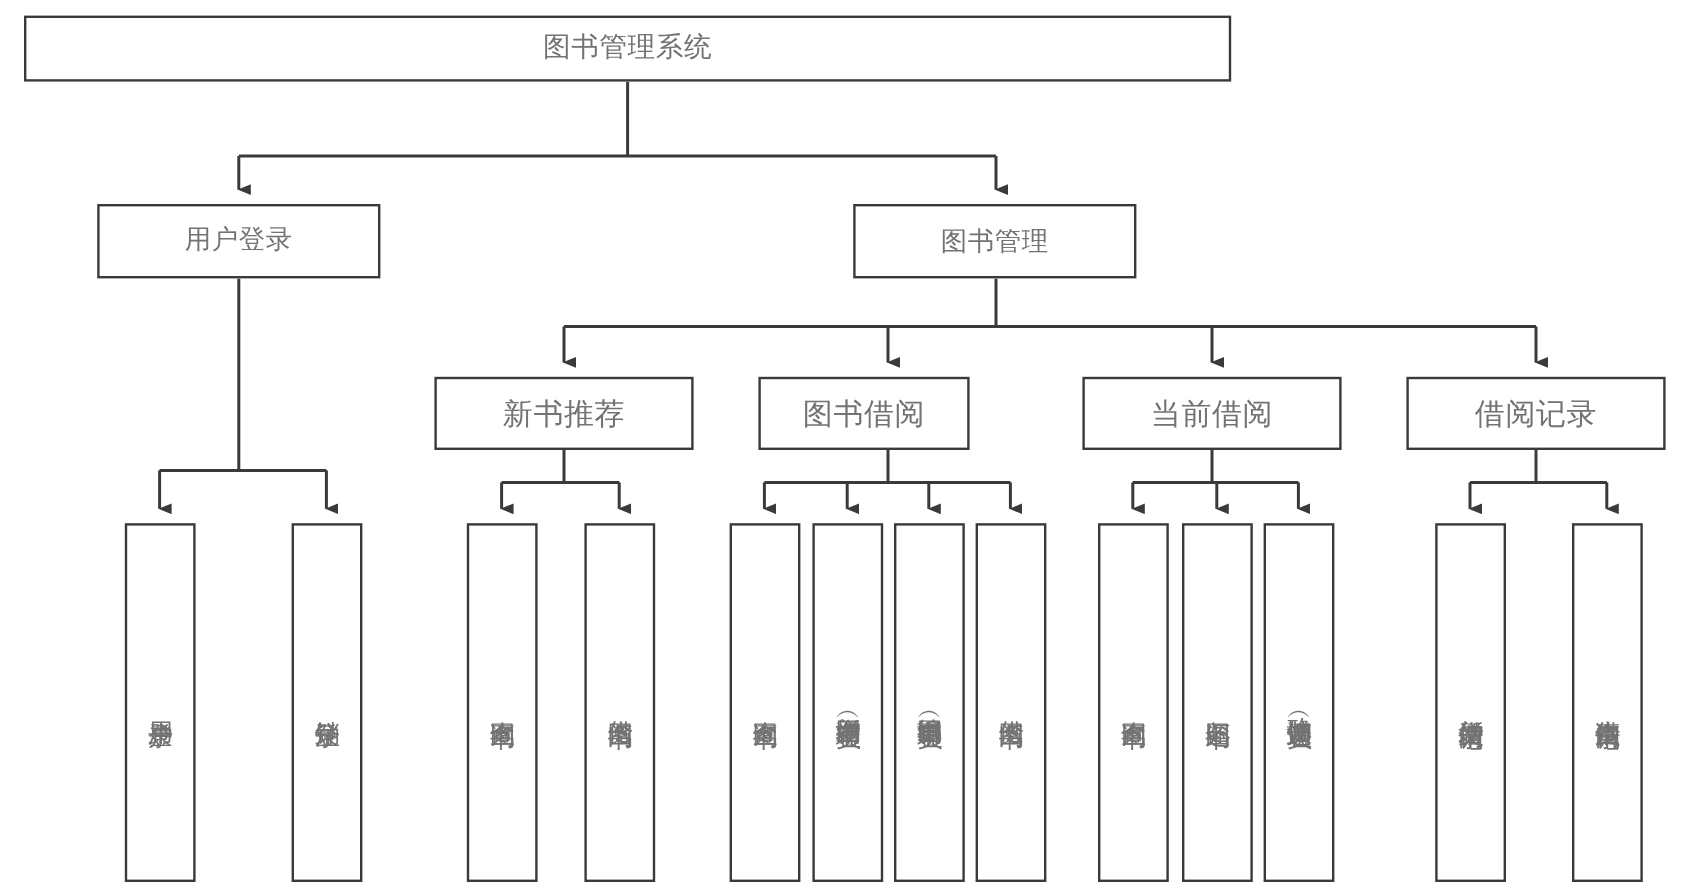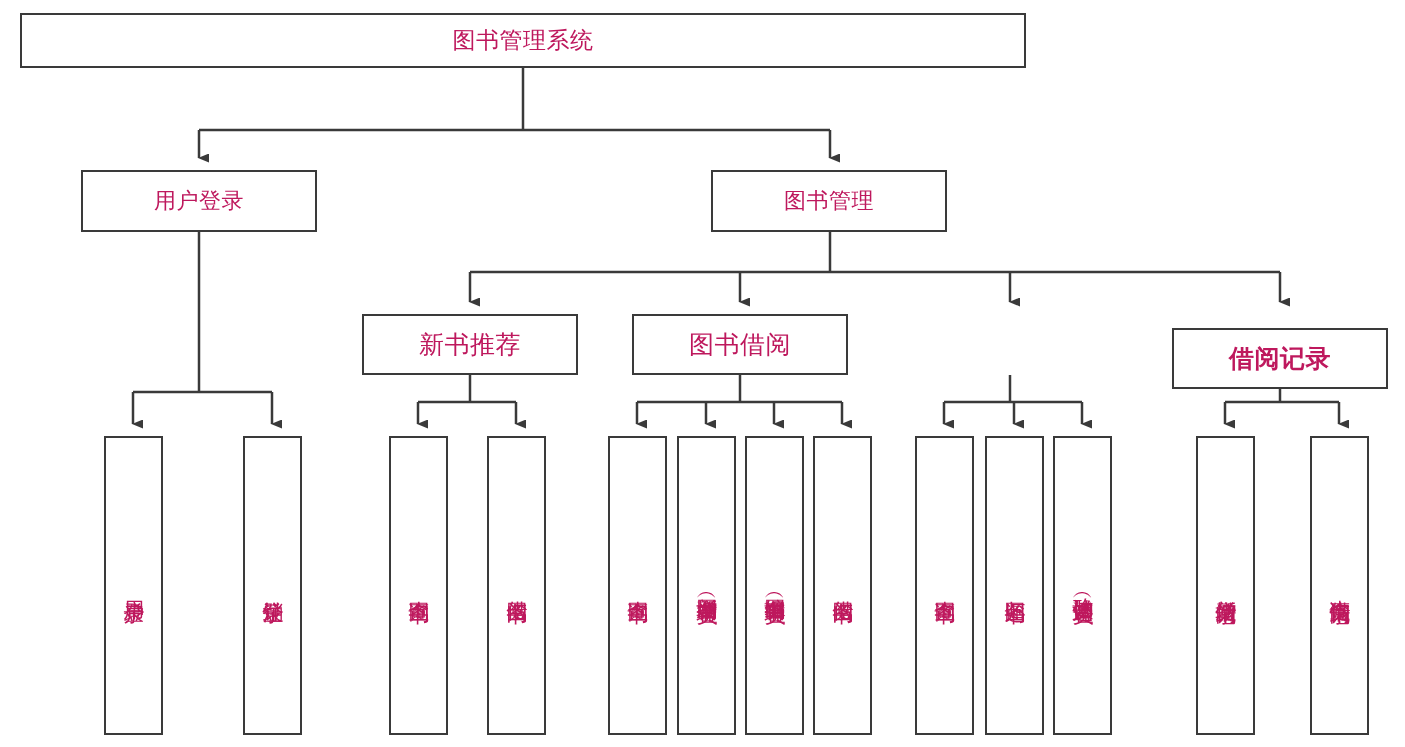--- a/index.html
+++ b/index.html
@@ -27,21 +27,21 @@
     pointer-events: none;
   }
   .node {
     position: absolute;
     box-sizing: border-box;
     background: #ffffff;
     border: 2.5px solid #3a3a3a;
     display: flex;
     align-items: center;
     justify-content: center;
-    color: #be185d;
+    color: #737373;
     z-index: 2;
   }
   .node .label {
     display: block;
     text-align: center;
     line-height: 1.12;
     letter-spacing: 0.5px;
   }
   .node.root .label { font-size: 23px; }
   .node.level2 .label { font-size: 22px; }
@@ -130,24 +130,27 @@
   <div class="node level2" style="left: 81px; top: 170px; width: 236px; height: 62px;">
     <span class="label">用户登录</span>
   </div>
   <div class="node level2" style="left: 711px; top: 170px; width: 236px; height: 62px; font-family: Liberation Serif, serif;">
     <span class="label">图书管理</span>
   </div>
 
   <div class="node level3" style="left: 362px; top: 314px; width: 216px; height: 61px;">
     <span class="label">新书推荐</span>
   </div>
-  <div class="node level3" style="left: 632px; top: 314px; width: 216px; height: 61px;">
+  <div class="node level3" style="left: 632px; top: 314px; width: 176px; height: 61px;">
     <span class="label">图书借阅</span>
   </div>
-  <div class="node level3" style="left: 1172px; top: 328px; width: 216px; height: 61px; font-weight: bold;">
+  <div class="node level3" style="left: 902px; top: 314px; width: 216px; height: 61px;">
+    <span class="label">当前借阅</span>
+  </div>
+  <div class="node level3" style="left: 1172px; top: 314px; width: 216px; height: 61px;">
     <span class="label">借阅记录</span>
   </div>
 
   <div class="node leaf" style="left: 104px; top: 436px; width: 59px; height: 299px;">
     <span class="label">用户登录</span>
   </div>
   <div class="node leaf" style="left: 243px; top: 436px; width: 59px; height: 299px;">
     <span class="label">注销登录</span>
   </div>
   <div class="node leaf" style="left: 389px; top: 436px; width: 59px; height: 299px;">

